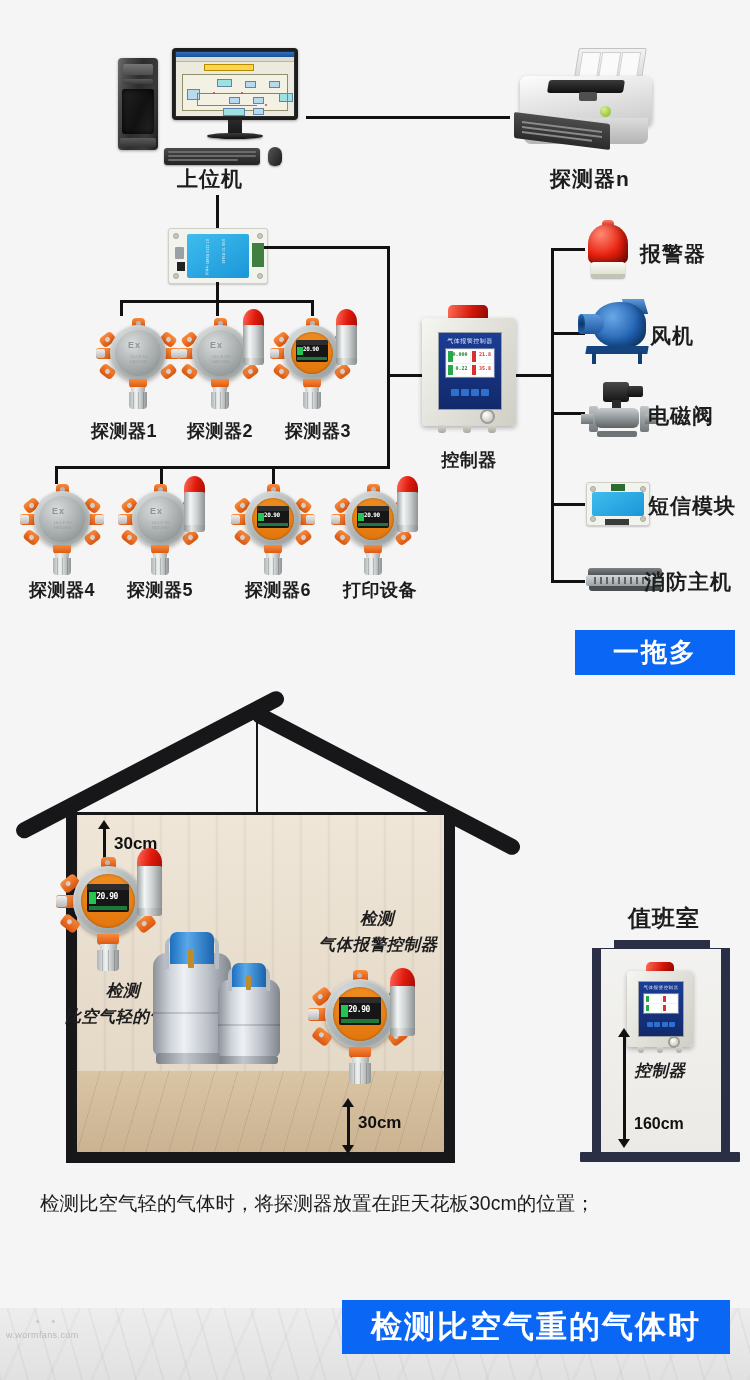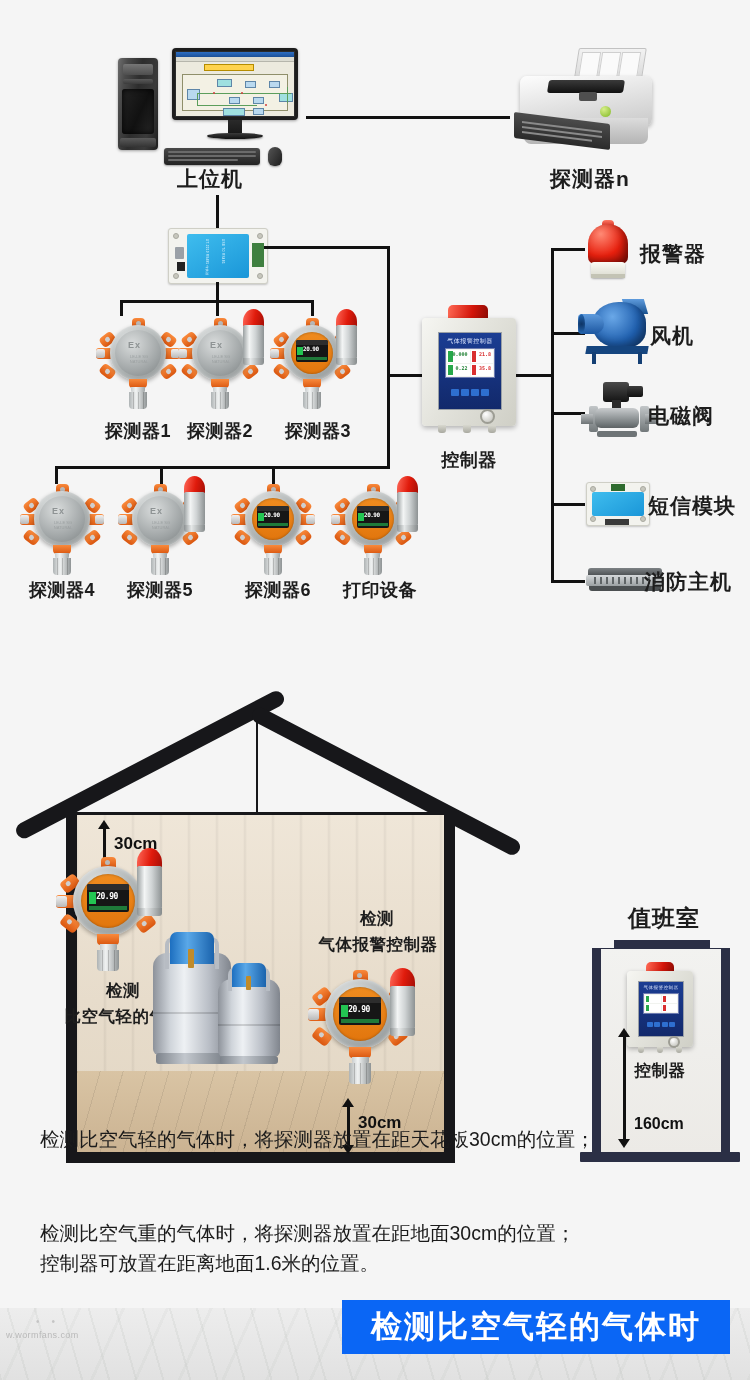--- a/index.html
+++ b/index.html
@@ -15,21 +15,21 @@
   
   .abs{position:absolute;}
 
   
   .cn-label{
     font-family:"Liberation Sans","DejaVu Sans",sans-serif;
     font-weight:600;color:#1d1d1d;text-align:center;white-space:nowrap;
   }
   .lbl-22{font-size:21px;letter-spacing:1px;}
   .lbl-19{font-size:18px;letter-spacing:.5px;}
-  .lbl-17{font-size:16.5px;letter-spacing:.5px;}
+  .lbl-17{font-size:16.5px;letter-spacing:.5px;font-style:italic;}
 
   
   .line-h{position:absolute;background:#111;height:3px;}
   .line-v{position:absolute;background:#111;width:3px;}
 
   
 
   
   .tower{width:40px;height:92px;border-radius:4px;
     background:linear-gradient(100deg,#6e6e6e 0%,#4a4a4a 18%,#2d2d2d 45%,#3a3a3a 75%,#1e1e1e 100%);
@@ -443,21 +443,21 @@
           <i style="left:9px;"></i>
           <i style="left:14px;"></i>
       </div>
     </div>
     <div class="beacon" style="left:336px;top:309px;width:21px;height:56px;">
       <div class="cap" style="height:32%;"></div>
       <div class="tube" style="top:28%;bottom:10%;"></div>
       <div class="ft"></div>
     </div>
 
-    <div class="cn-label lbl-19 abs" style="left:86px;top:419px;width:104px;">探测器1</div>
+    <div class="cn-label lbl-19 abs" style="left:72px;top:419px;width:104px;">探测器1</div>
     <div class="cn-label lbl-19 abs" style="left:168px;top:419px;width:104px;">探测器2</div>
     <div class="cn-label lbl-19 abs" style="left:266px;top:419px;width:104px;">探测器3</div>
 
     <div class="det" style="left:20px;top:484px;width:84px;height:92px;">
       <div class="arm" style="left:0;top:30px;width:22px;height:11px;"></div>
       <div class="armcap" style="left:0;top:31px;width:9px;height:9px;"></div>
       <div class="arm" style="right:0;top:30px;width:22px;height:11px;"></div>
       <div class="armcap" style="right:0;top:31px;width:9px;height:9px;"></div>
       <div class="hook" style="left:36px;top:0;"></div>
       <div class="ear" style="left:4px;top:16px;transform:rotate(-38deg);"></div>
@@ -666,20 +666,21 @@
           <i style="left:44px;"></i>
           <i style="left:50px;"></i>
         <i style="left:56px;"></i>
           <i style="left:62px;"></i>
           <i style="left:68px;"></i>
       </div>
       <div class="bot"></div>
     </div>
     <div class="cn-label lbl-22 abs" style="left:644px;top:568px;width:116px;text-align:left;">消防主机</div>
 
+    <div class="tag" style="left:575px;top:630px;width:160px;height:45px;font-size:26px;">一拖多</div>
   </div>
 
   <div class="house">
 
     <div class="roofL" style="left:-3px;top:126px;width:300px;transform:rotate(-27.5deg);transform-origin:left center;"></div>
     <div class="roofR" style="left:233px;top:4px;width:300px;transform:rotate(27.5deg);transform-origin:left center;"></div>
     <div class="ridge" style="left:236px;top:14px;height:100px;"></div>
     <div class="eave" style="left:44px;top:112px;width:390px;"></div>
 
     <div class="wallL" style="left:46px;top:112px;height:348px;"></div>
@@ -821,25 +822,23 @@
       <div class="gl" style="left:11px;top:85px;width:6px;height:6px;"></div>
       <div class="gl" style="left:30px;top:85px;width:6px;height:6px;"></div>
       <div class="gl" style="left:49px;top:85px;width:6px;height:6px;"></div>
     </div>
     <div class="cn-label lbl-17 abs" style="left:22px;top:120px;width:92px;">控制器</div>
 
     <div class="arrw" style="left:31px;top:96px;height:104px;"></div>
     <div class="dim" style="left:42px;top:175px;font-size:16px;">160cm</div>
   </div>
 
-  <div class="bodytext" style="left:40px;top:1124px;">检测比空气轻的气体时，将探测器放置在距天花板30cm的位置；</div>
-  <div class="bodytext" style="left:40px;top:1218px;">检测比空气重的气体时，将探测器放置在距地面30cm的位置；</div>
-  <div class="bodytext" style="left:40px;top:1248px;">控制器可放置在距离地面1.6米的位置。</div>
+  <div class="bodytext" style="left:40px;top:1188px;">检测比空气轻的气体时，将探测器放置在距天花板30cm的位置；</div>
 
   <div class="wm">
     <div class="bamboo"></div>
     <div class="wmdots">••</div>
     <div class="wmtxt">w.wormfans.com</div>
   </div>
 
-  <div class="tag" style="left:342px;top:1300px;width:388px;height:54px;font-size:31px;letter-spacing:2px;">检测比空气轻的气体时</div>
+  <div class="tag" style="left:342px;top:1300px;width:388px;height:54px;font-size:31px;letter-spacing:2px;">检测比空气重的气体时</div>
 
 </div>
 
 </body></html>

